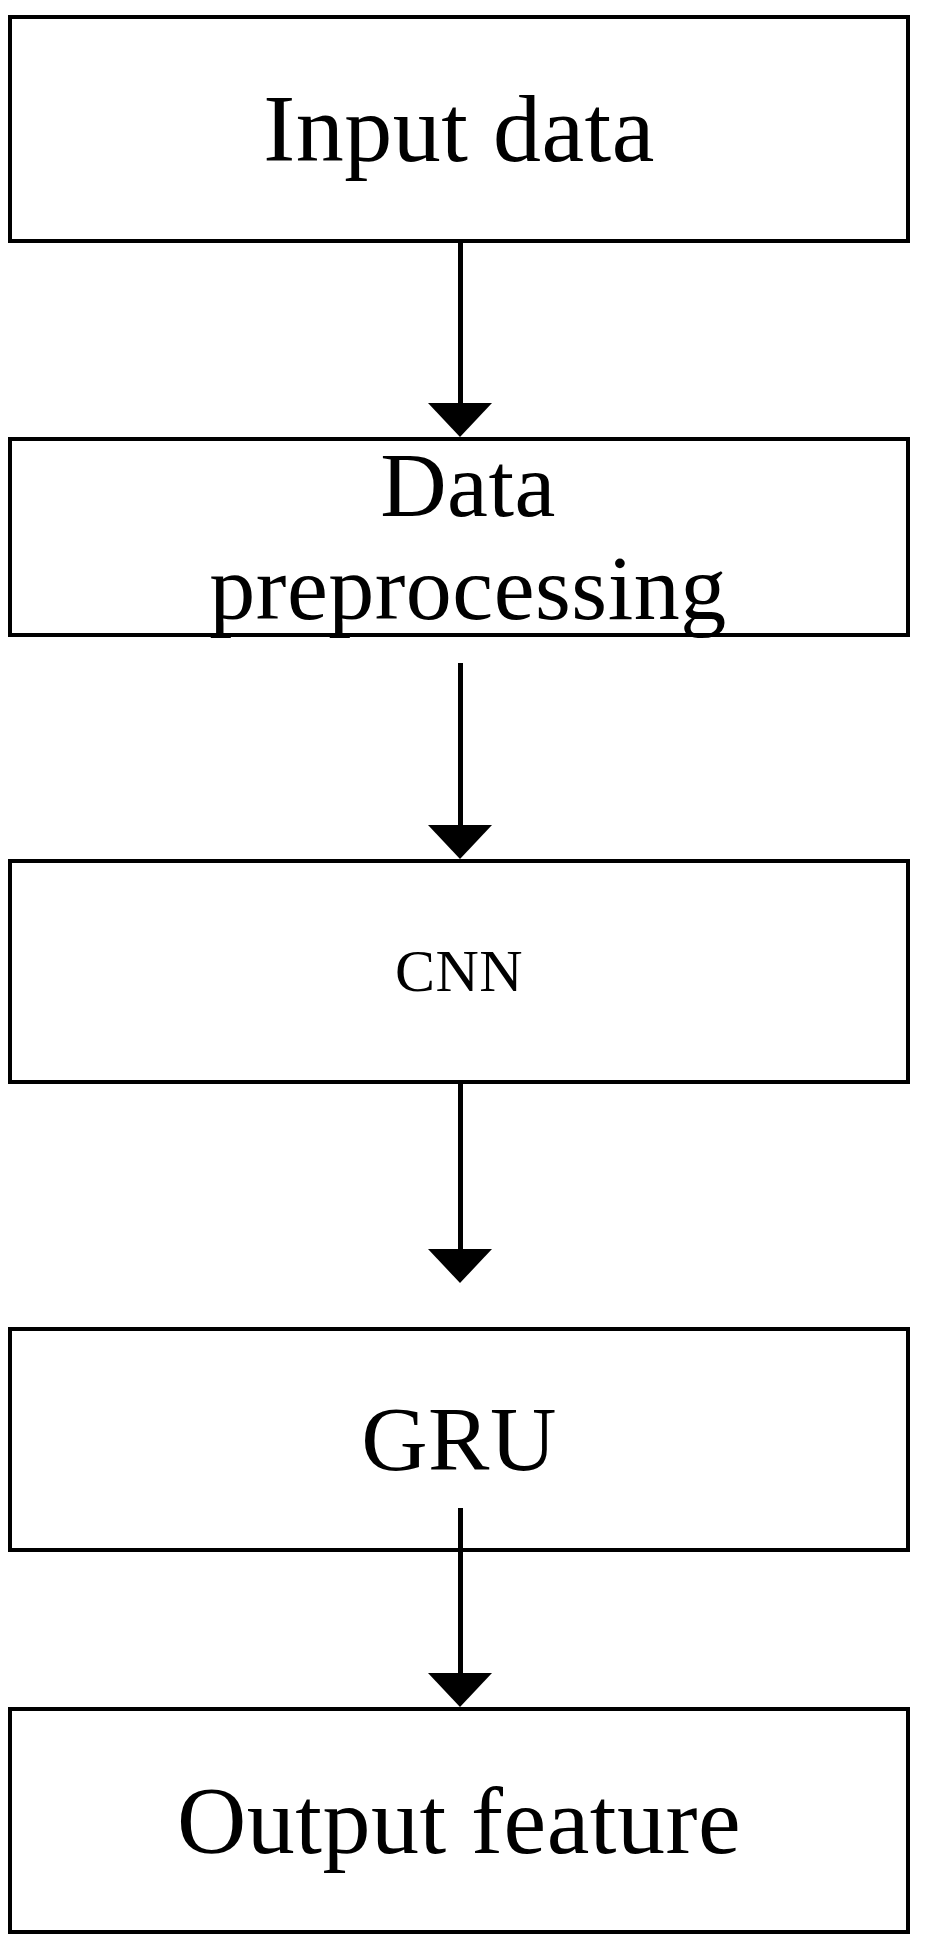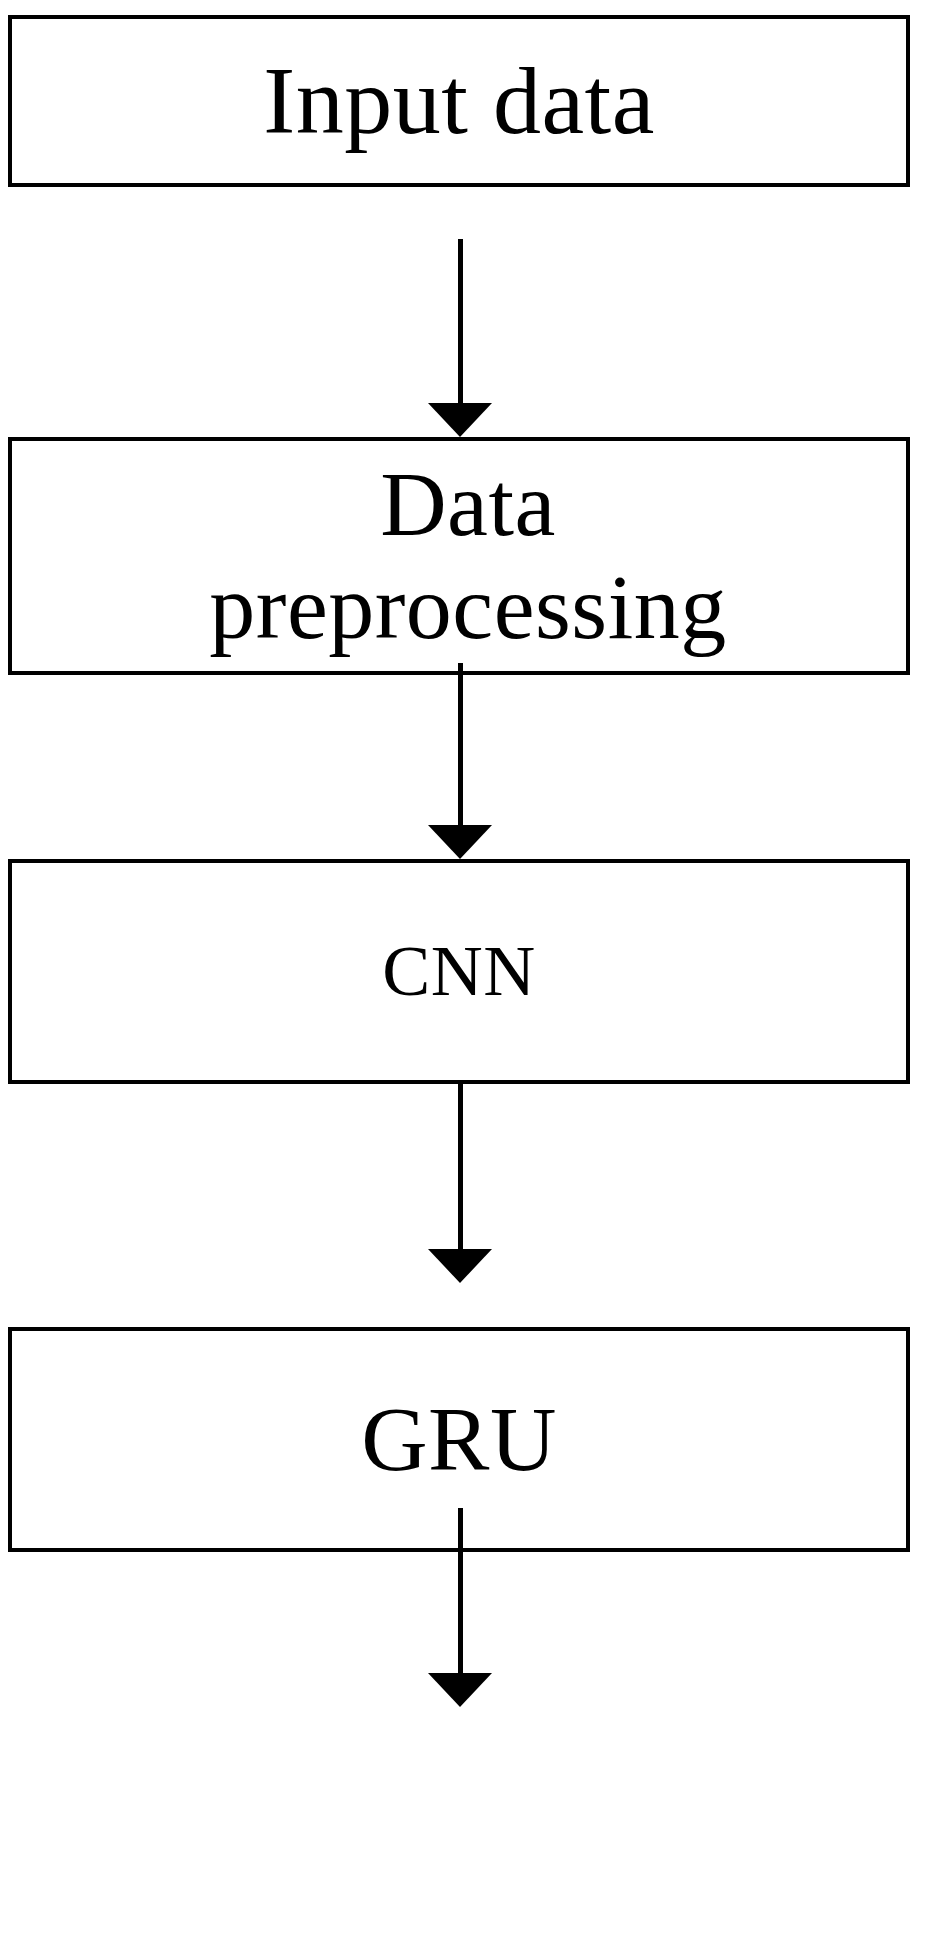--- a/index.html
+++ b/index.html
@@ -41,29 +41,29 @@
     width: 100%;
     color: #000000;
     font-family: "Liberation Serif", "DejaVu Serif", serif;
     font-weight: 400;
     line-height: 1.08;
     letter-spacing: 0.5px;
     white-space: pre-line;
   }
 
   
-  #node-input-data      { top: 15px;   height: 172px; }
-  #node-data-preprocessing { top: 437px; height: 238px; padding-left: 18px; }
+  #node-input-data      { top: 15px;   height: 228px; }
+  #node-data-preprocessing { top: 437px; height: 200px; padding-left: 18px; }
   #node-cnn             { top: 859px;  height: 225px; }
   #node-gru             { top: 1283px; height: 225px; margin-top: 44px; }
   #node-output-feature  { top: 1707px; height: 227px; }
 
   #node-input-data .node-label      { font-size: 96px; }
   #node-data-preprocessing .node-label { font-size: 92px; line-height: 1.12; }
-  #node-cnn .node-label             { font-size: 72px; }
+  #node-cnn .node-label             { font-size: 60px; }
   #node-gru .node-label             { font-size: 92px; }
   #node-output-feature .node-label  { font-size: 96px; }
 
   
   .connector {
     position: absolute;
     left: 428px;      
     width: 64px;
   }
   .connector .shaft {
@@ -134,14 +134,17 @@
 
   <div class="node" id="node-gru">
     <span class="node-label">GRU</span>
   </div>
 
   <div class="connector" id="arrow-gru-to-output">
     <div class="shaft"></div>
     <div class="head"></div>
   </div>
 
+  <div class="node" id="node-output-feature">
+    <span class="node-label">Output feature</span>
+  </div>
 
 </div>
 
 </body></html>

